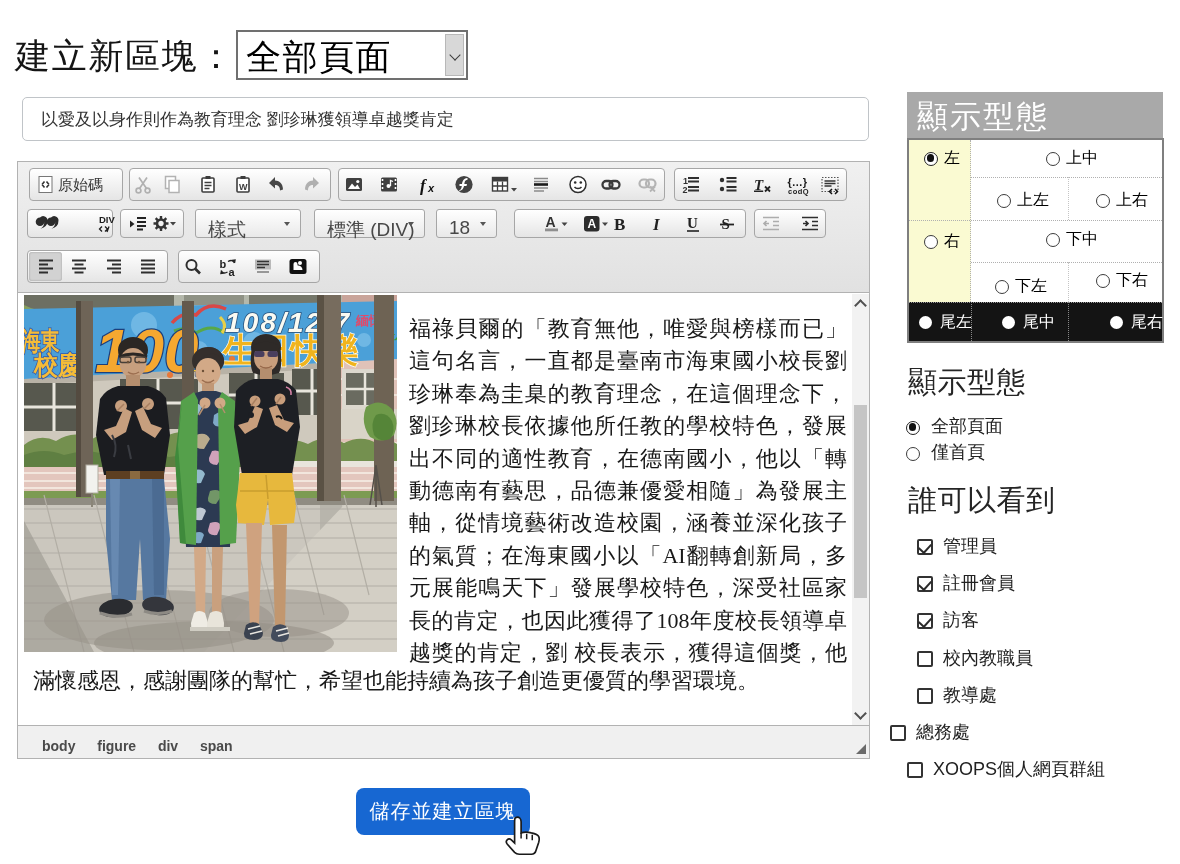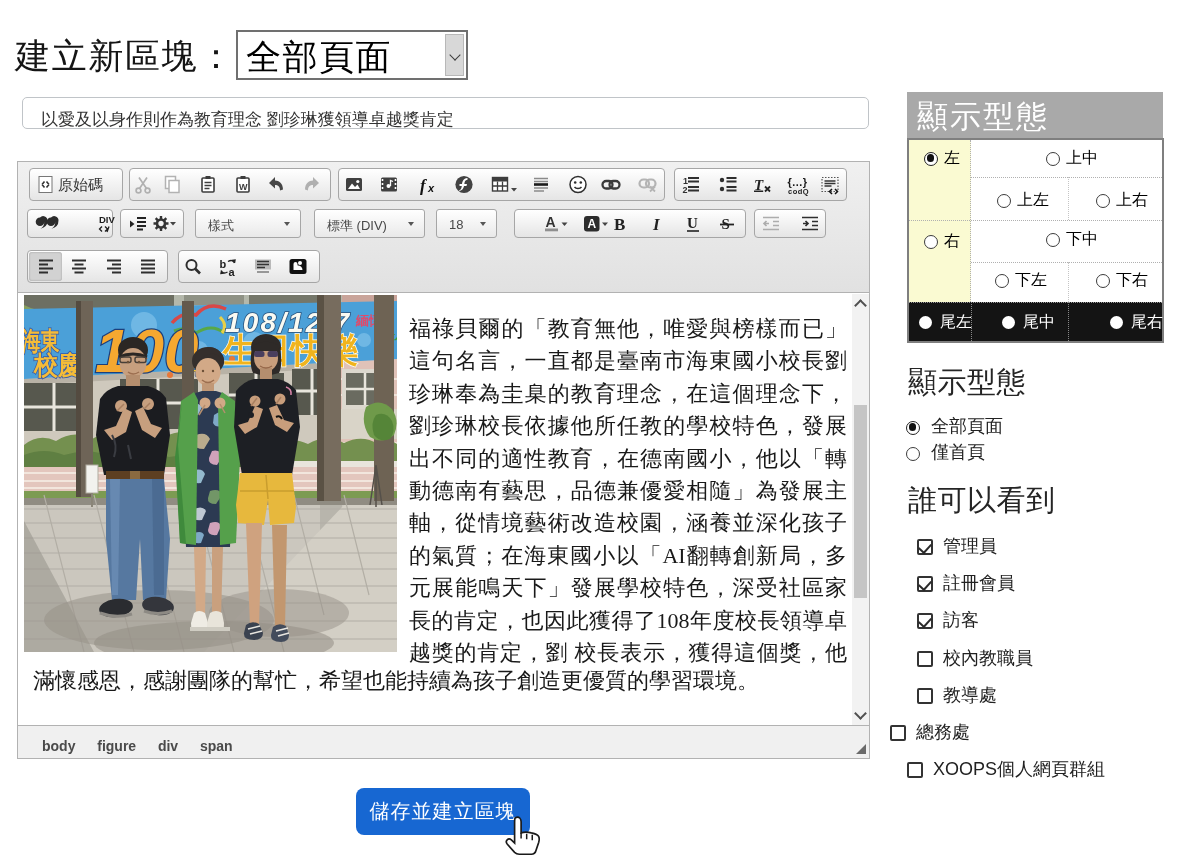--- a/index.html
+++ b/index.html
@@ -6,29 +6,29 @@
 html,body { width:1180px; height:864px; background:#fff; font-family:"Liberation Sans", sans-serif; }
 #page { position:relative; width:1180px; height:864px; overflow:hidden; }
 .abs { position:absolute; }
 
 
 #hd { left:15px; top:33px; font-size:35px; color:#151515; letter-spacing:1.7px; }
 #sel { left:236px; top:30px; width:232px; height:50px; border:2px solid #707070; background:#fff; }
 #sel .txt { position:absolute; left:8px; top:2px; font-size:35px; letter-spacing:1.5px; color:#000; }
 #sel .arr { position:absolute; right:2px; top:2px; bottom:2px; width:19px; background:#d8d8d8; border:1px solid #b8b8b8; }
 #sel .arr:after { content:""; position:absolute; left:4.5px; top:16px; width:7px; height:7px; border-left:1.7px solid #3c3c3c; border-bottom:1.7px solid #3c3c3c; transform:rotate(-45deg); }
-#inp { left:22px; top:97px; width:847px; height:32px; border:1px solid #c0c4c8; border-radius:5px; background:#fff; }
+#inp { left:22px; top:97px; width:847px; height:44px; border:1px solid #c0c4c8; border-radius:5px; background:#fff; }
 #inp span { position:absolute; left:18px; top:10px; font-size:17px; color:#333; }
 
 
 #ed { left:17px; top:161px; width:853px; height:598px; border:1px solid #b2b2b2; background:#fff; }
 #tb { position:absolute; left:0; top:0; width:851px; height:131px; background:linear-gradient(#f0f0f0,#e1e1e1); border-bottom:1px solid #b2b2b2; }
 .grp { position:absolute; border:1px solid #a6a6a6; border-radius:4px; background:linear-gradient(#ffffff,#e5e5e5); }
 .r1 { top:6px; height:33px; } .r2 { top:47px; height:29px; } .r3 { top:88px; height:33px; }
-.cmb { position:absolute; top:47px; height:29px; border:1px solid #a6a6a6; border-radius:3px; background:linear-gradient(#ffffff,#e9e9e9); font-size:13px; color:#484848; }
+.cmb { position:absolute; top:47px; height:29px; border:1px solid #a6a6a6; border-radius:3px; background:linear-gradient(#ffffff,#e9e9e9); font-size:19px; color:#484848; }
 .cmb span { position:absolute; left:12px; top:7px; }
 .cmb:after { content:""; position:absolute; right:10px; top:12px; border:3.5px solid transparent; border-top:4.5px solid #565656; }
 .pressed { position:absolute; background:#d2d2d2; border-radius:3px; box-shadow:inset 0 0 2px rgba(0,0,0,.3); }
 #path { position:absolute; left:0; bottom:0; width:851px; height:33px; background:#f0f0f0; border-top:1px solid #b2b2b2; }
 #path .crumb { position:absolute; left:24px; top:12px; font-size:14px; font-weight:bold; color:#4a4a4a; word-spacing:7px; }
 #path .rsz { position:absolute; right:3px; bottom:4px; width:0; height:0; border-left:10px solid transparent; border-bottom:10px solid #6a6a6a; }
 
 
 #sb { position:absolute; right:0; top:132px; width:17px; height:432px; background:#f2f2f2; }
 #sb .th { position:absolute; left:2px; top:111px; width:13px; height:193px; background:#c5c5c5; }
@@ -489,21 +489,21 @@
     <div class="cell" style="left:0; top:80px; width:253px; height:0; border-top:1px dotted #b0b0b0;"></div>
     <div class="cell" style="left:62px; top:122px; width:191px; height:0; border-top:1px dotted #b0b0b0;"></div>
     <div class="cell" style="left:159px; top:37px; width:0; height:43px; border-left:1px dotted #c5c5c5;"></div>
     <div class="cell" style="left:159px; top:122px; width:0; height:40px; border-left:1px dotted #c5c5c5;"></div>
     <div class="cell" style="left:15px; top:8px;"><span class="rd on"></span>左</div>
     <div class="cell" style="left:15px; top:91px;"><span class="rd"></span>右</div>
     <div class="cell" style="left:137px; top:8px;"><span class="rd"></span>上中</div>
     <div class="cell" style="left:88px; top:50px;"><span class="rd"></span>上左</div>
     <div class="cell" style="left:187px; top:50px;"><span class="rd"></span>上右</div>
     <div class="cell" style="left:137px; top:89px;"><span class="rd"></span>下中</div>
-    <div class="cell" style="left:86px; top:130px;text-align:right;"><span class="rd"></span>下左</div>
+    <div class="cell" style="left:86px; top:136px;text-align:right;"><span class="rd"></span>下左</div>
     <div class="cell" style="left:187px; top:130px;"><span class="rd"></span>下右</div>
     <div class="cell blk" style="left:0; top:162px; width:253px; height:39px;"></div>
     <div class="cell" style="left:62px; top:162px; width:0; height:39px; border-left:1px dotted #888;"></div>
     <div class="cell" style="left:159px; top:162px; width:0; height:39px; border-left:1px dotted #888;"></div>
     <div class="cell" style="left:0; top:162px; width:253px; height:0; border-top:1px dotted #999;"></div>
     <div class="cell blk" style="left:10px; top:172px; background:none;"><span class="rdw"></span>尾左</div>
     <div class="cell blk" style="left:93px; top:172px; background:none;"><span class="rdw"></span>尾中</div>
     <div class="cell blk" style="left:201px; top:172px; background:none;"><span class="rdw"></span>尾右</div>
   </div>
 

